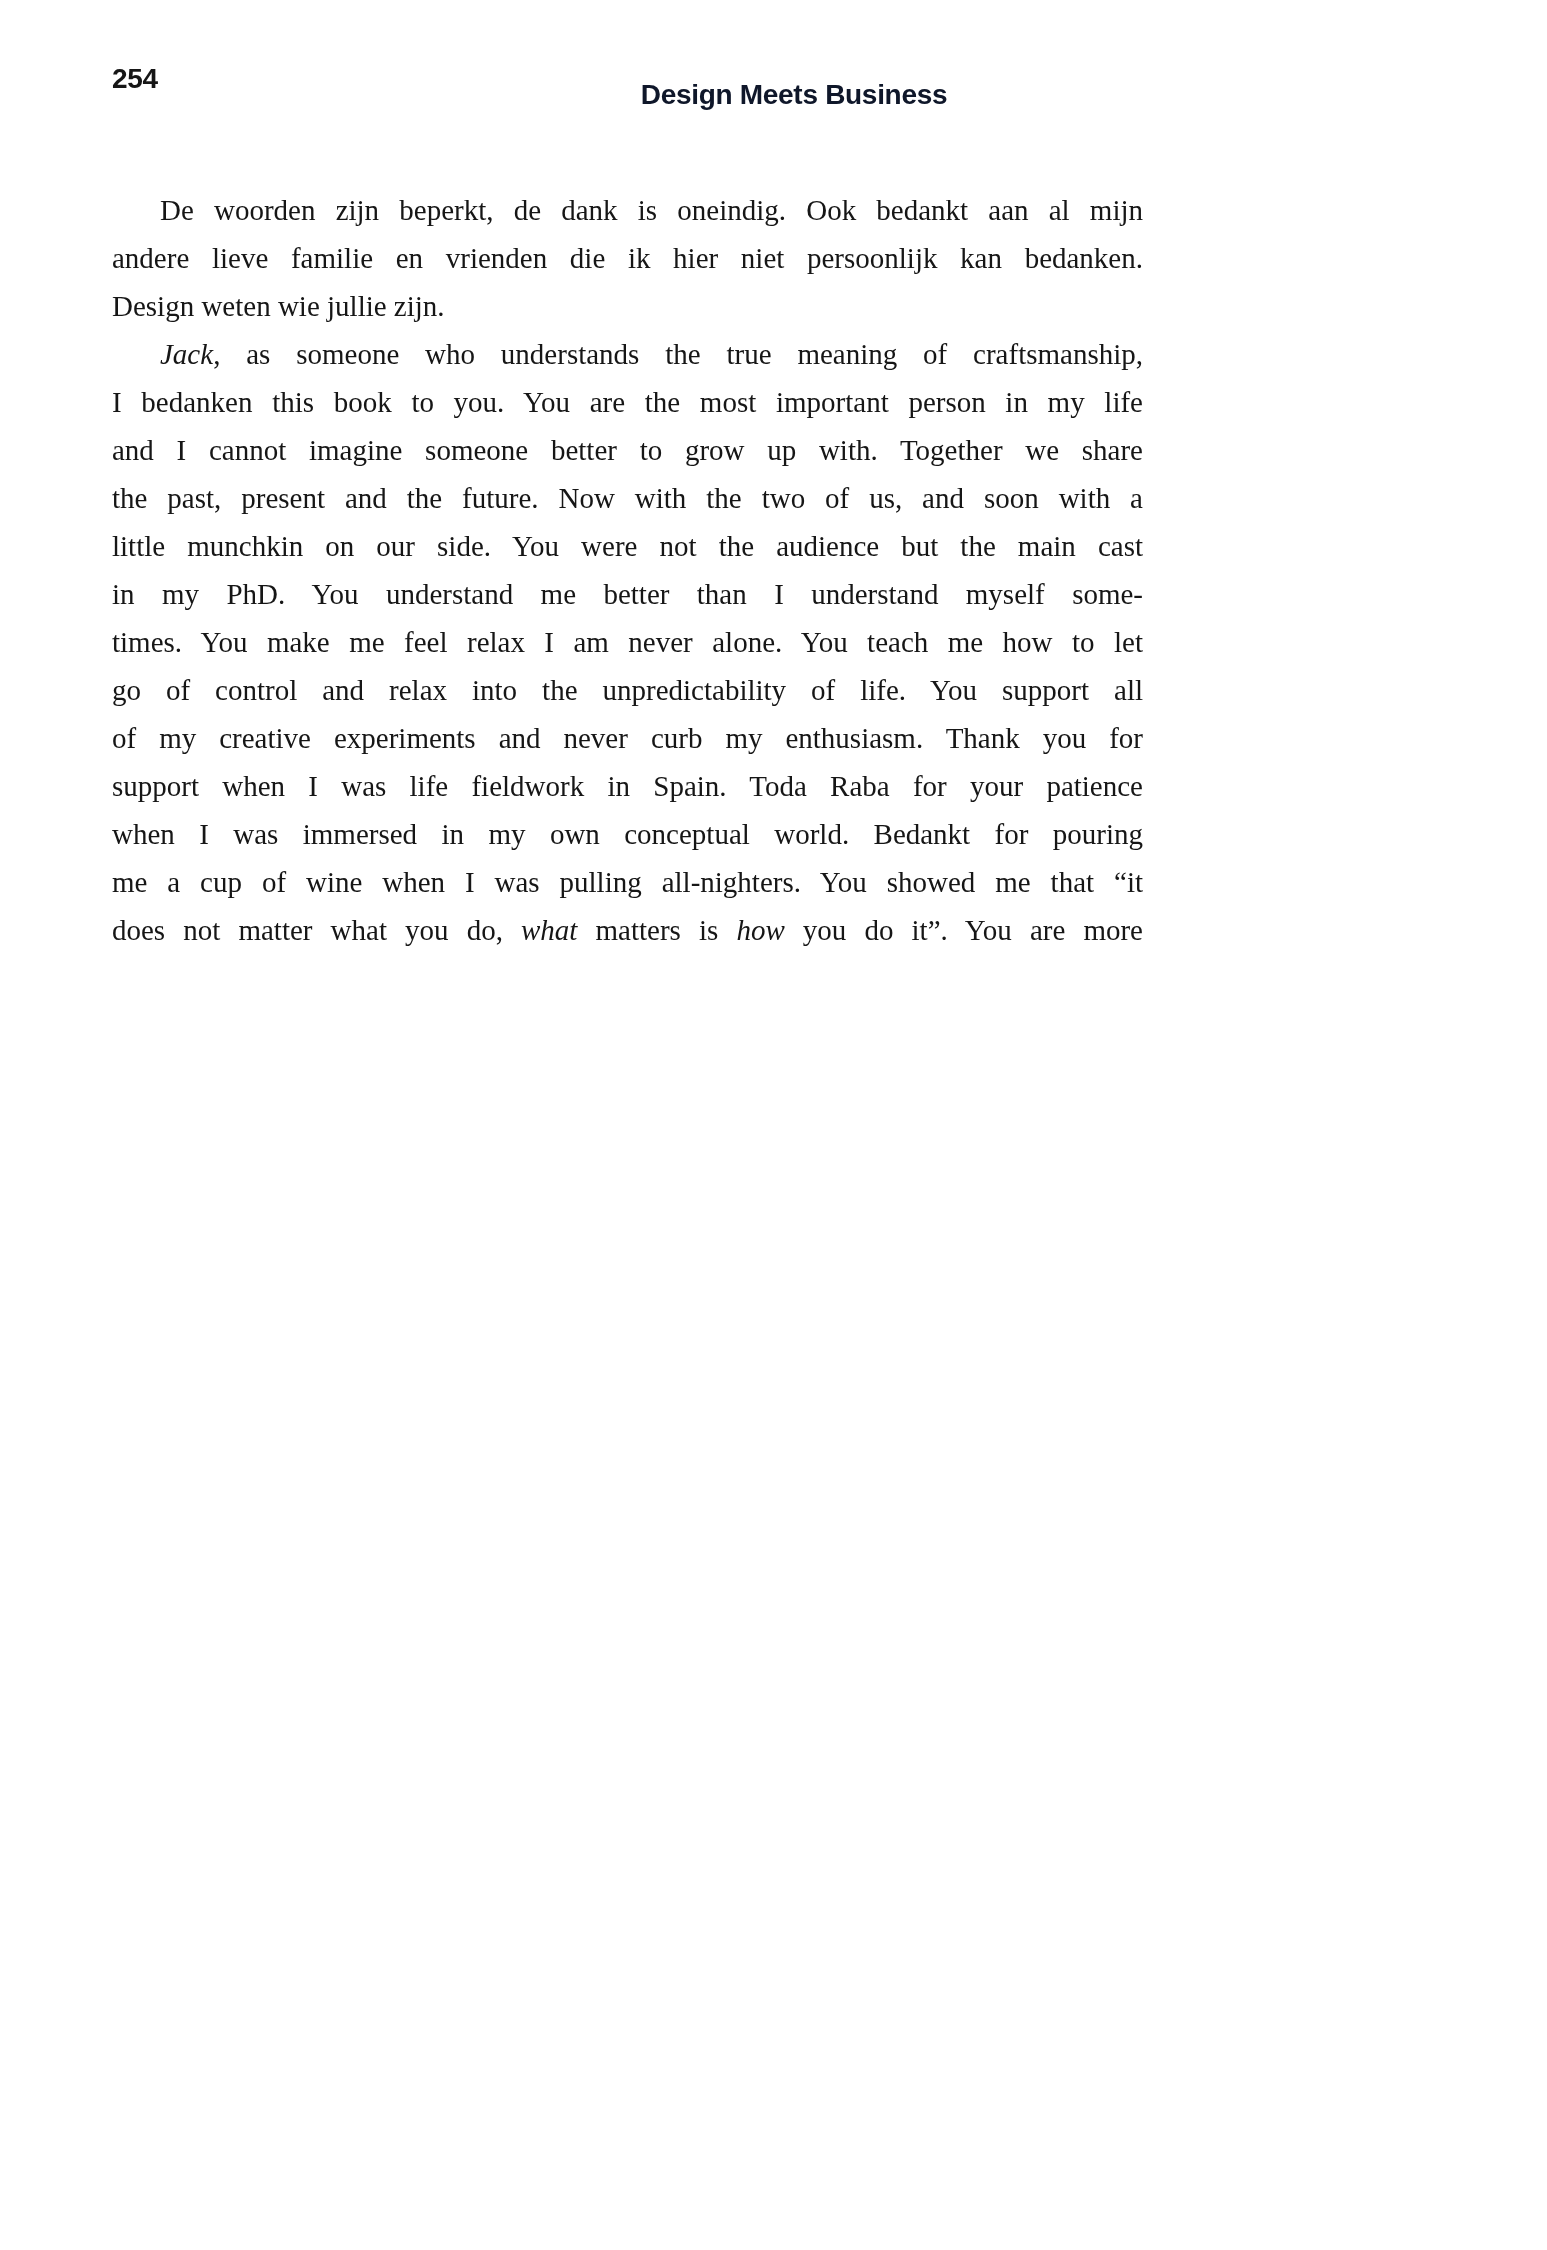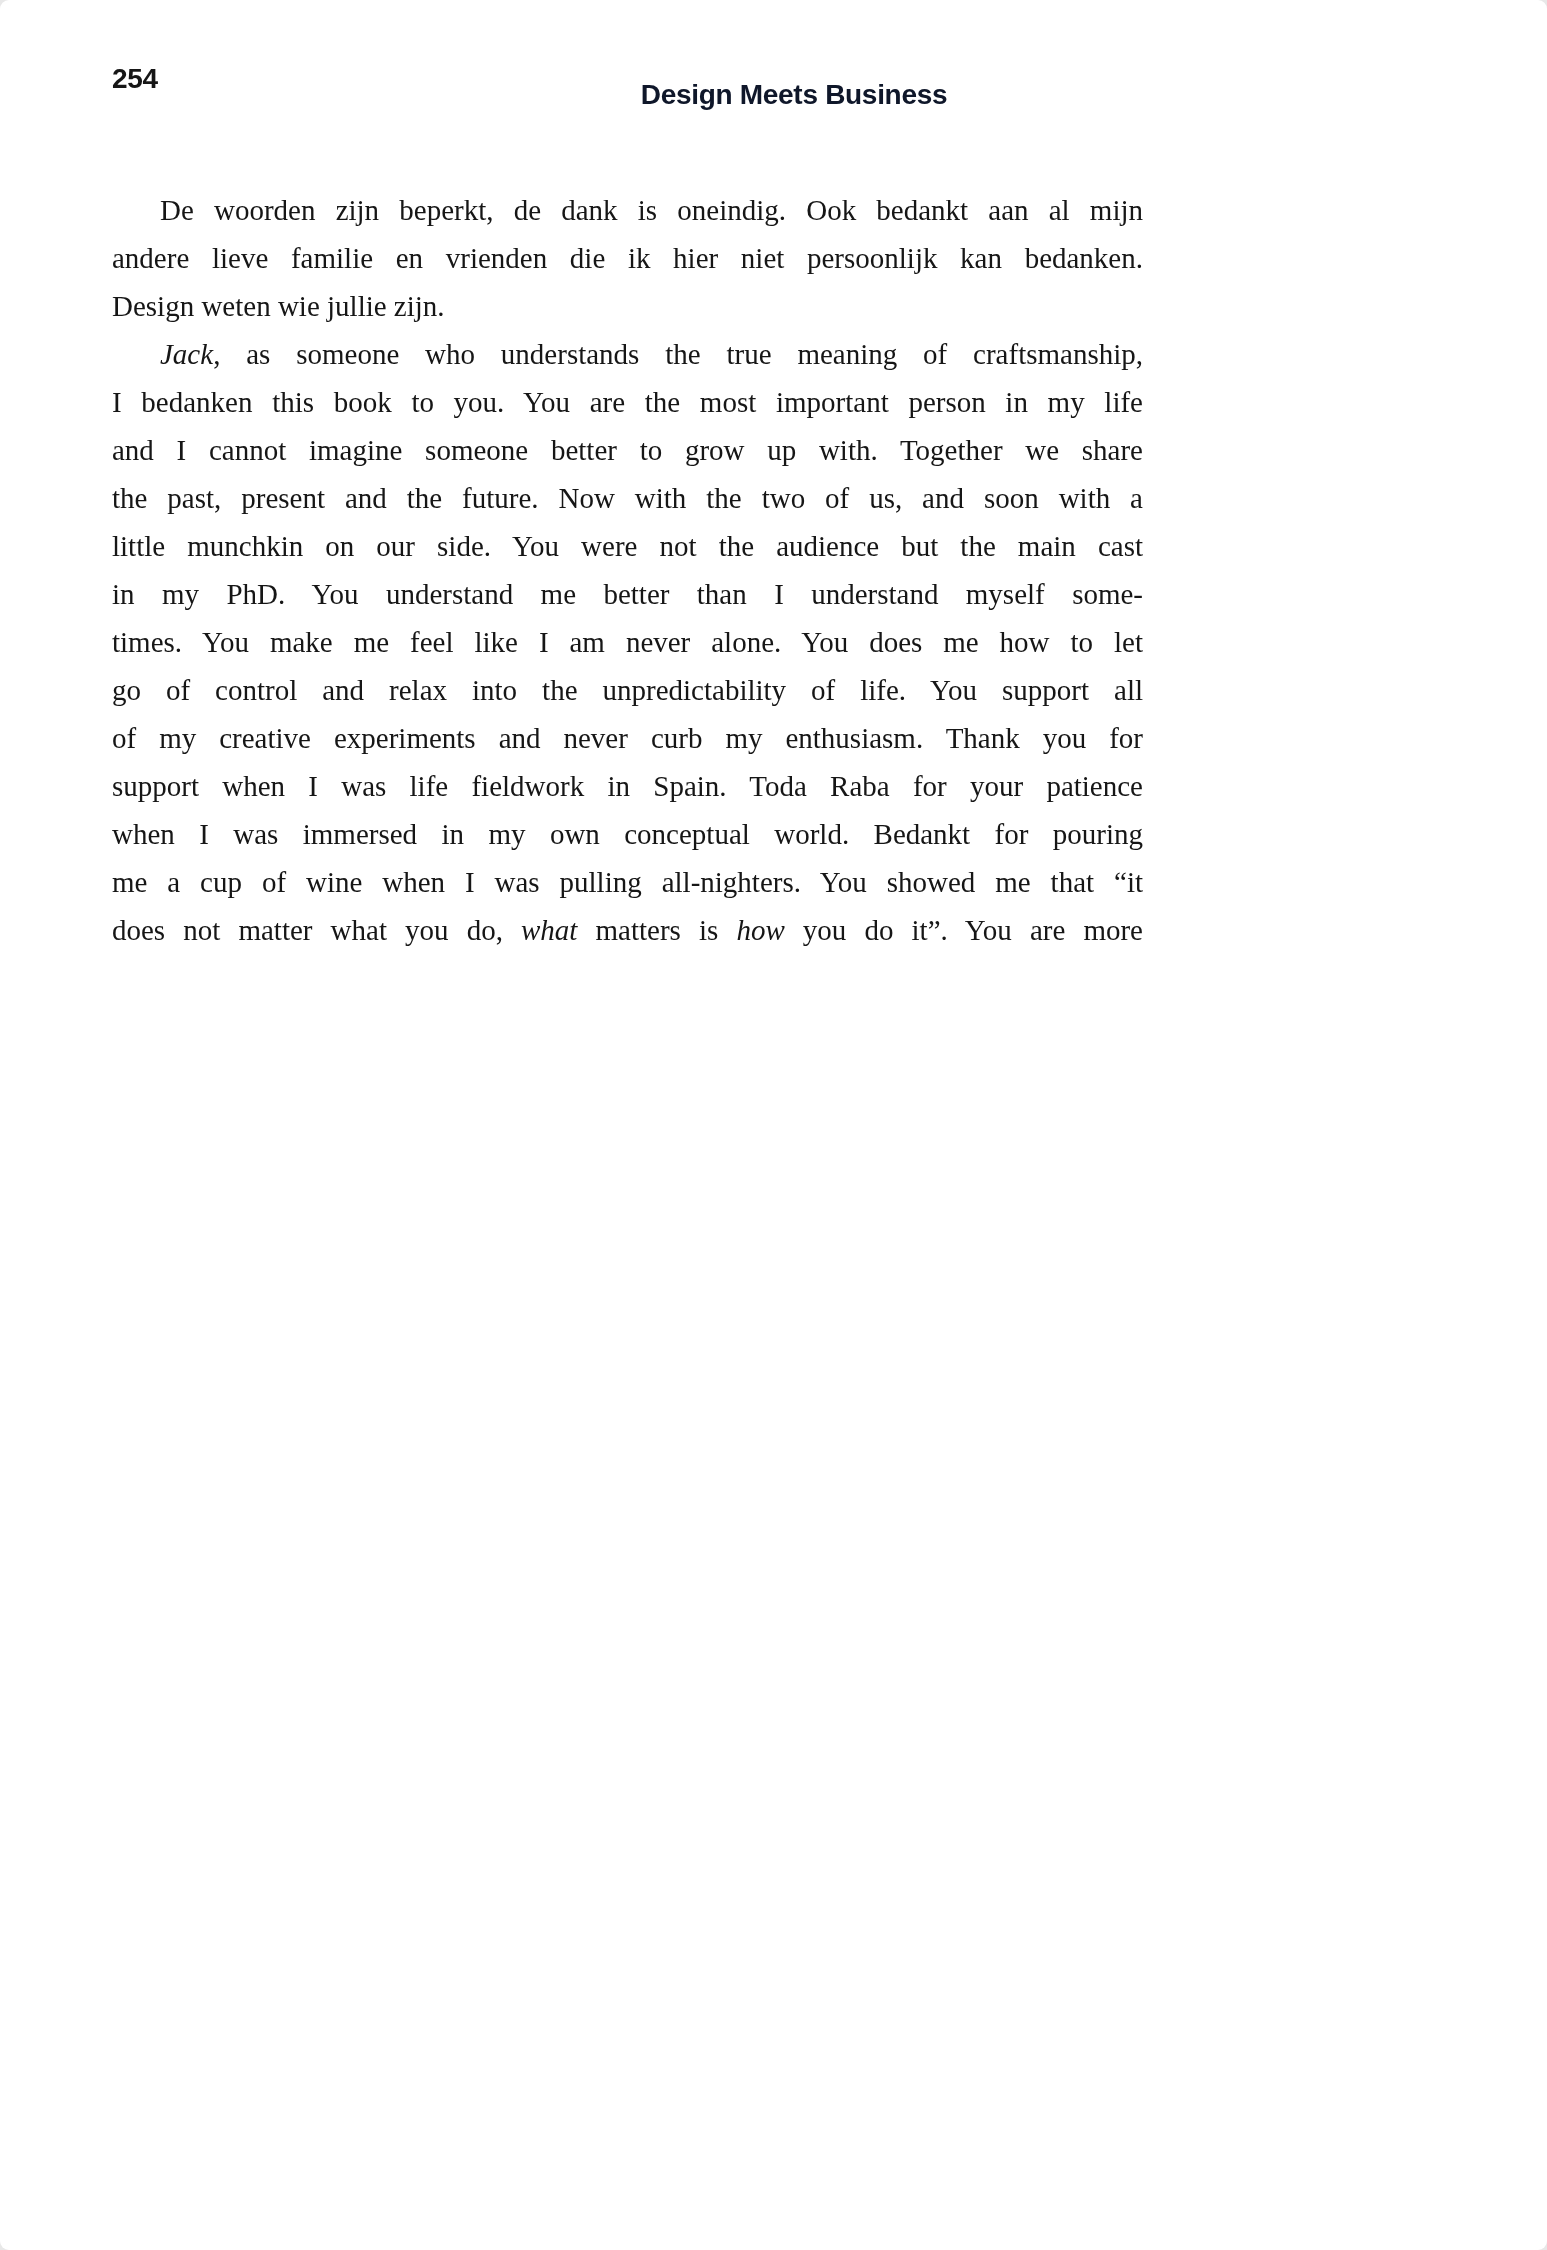--- a/index.html
+++ b/index.html
@@ -9,21 +9,20 @@
   }
   .page {
     position: relative;
     width: 1547px;
     height: 2250px;
     margin: 0 auto;
     background: #ffffff;
     overflow: hidden;
     font-family: "Liberation Serif", serif;
     color: #161616;
-    border-radius: 9px;
   }
   
   .folio {
     position: absolute;
     left: 112px;
     top: 64px;
     font-family: "Liberation Sans", sans-serif;
     font-weight: 700;
     font-size: 28px;
     line-height: 30px;
@@ -95,21 +94,21 @@
     <div class="line"><span>I bedanken this book to you. You are the most important person in my life</span></div>
 
     <div class="line"><span>and I cannot imagine someone better to grow up with. Together we share</span></div>
 
     <div class="line"><span>the past, present and the future. Now with the two of us, and soon with a</span></div>
 
     <div class="line"><span>little munchkin on our side. You were not the audience but the main cast</span></div>
 
     <div class="line"><span>in my PhD. You understand me better than I understand myself some-</span></div>
 
-    <div class="line"><span>times. You make me feel like I am never alone. You does me how to let</span></div>
+    <div class="line"><span>times. You make me feel relax I am never alone. You teach me how to let</span></div>
 
     <div class="line"><span>go of control and relax into the unpredictability of life. You support all</span></div>
 
     <div class="line"><span>of my creative experiments and never curb my enthusiasm. Thank you for</span></div>
 
 
     <div class="line"><span>support when I was life fieldwork in Spain. Toda Raba for your patience</span></div>
 
     <div class="line"><span>when I was immersed in my own conceptual world. Bedankt for pouring</span></div>
 

